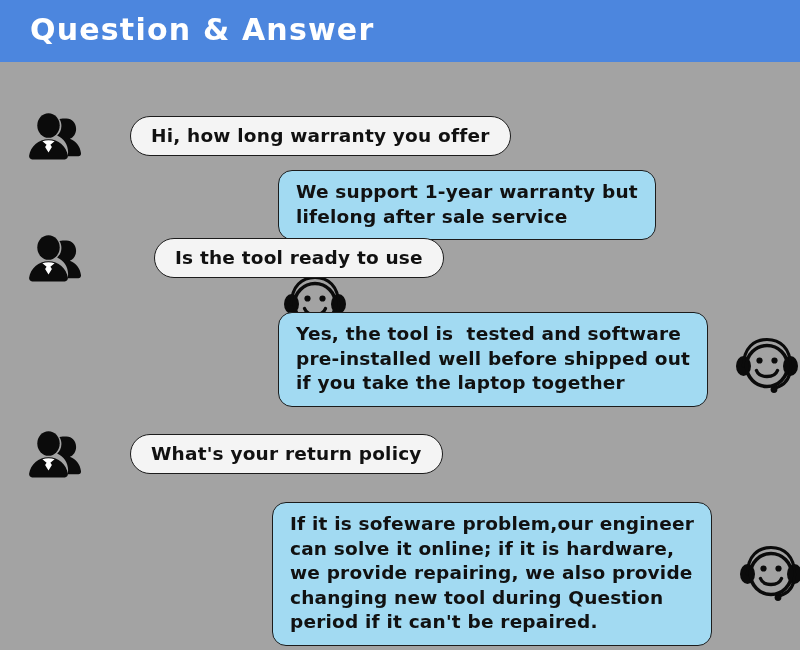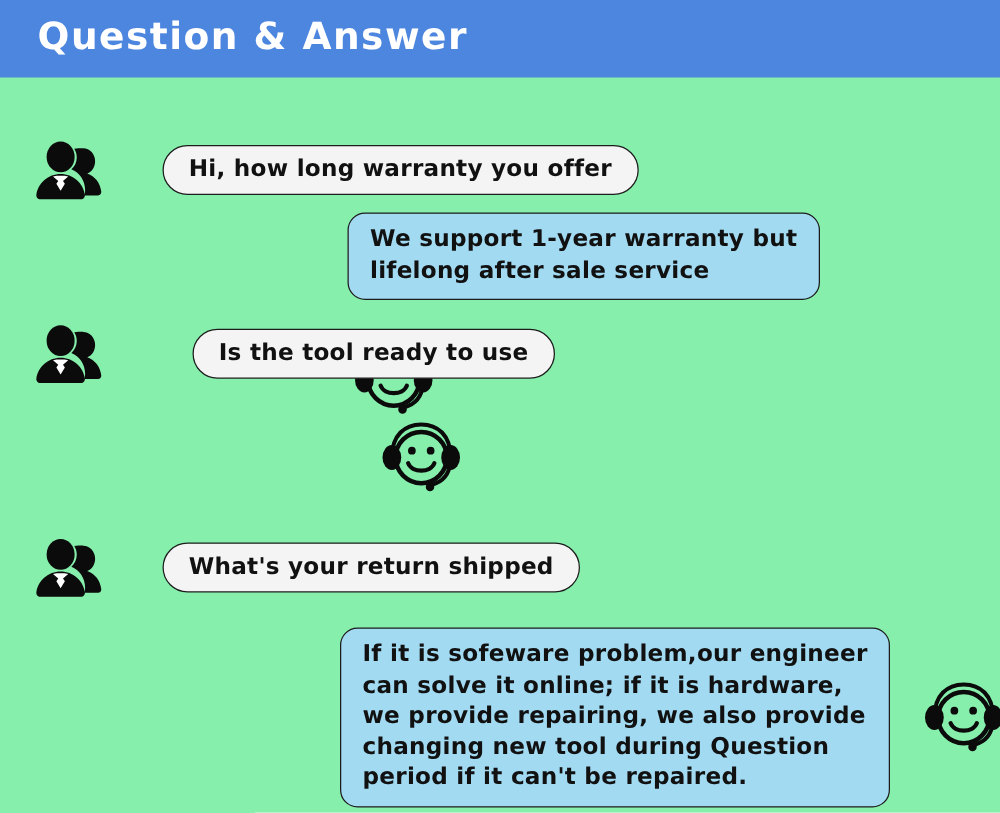--- a/index.html
+++ b/index.html
@@ -11,21 +11,21 @@
     height: 650px;
     background: #ffffff;
     font-family: "DejaVu Sans", sans-serif;
     overflow: hidden;
   }
 
   .page {
     position: relative;
     width: 800px;
     height: 650px;
-    background: #86efac;
+    background: #a3a3a3;
   }
 
   
   .header {
     position: absolute;
     left: 0;
     top: 0;
     width: 800px;
     height: 62px;
     background: #4c86de;
@@ -102,21 +102,21 @@
     font-weight: bold;
     color: #111111;
     line-height: 1.33;
     letter-spacing: 0.2px;
     white-space: pre;
   }
 
   
   #row-q1 { left: 22px;  top: 42px; }
   #row-a1 { left: 278px; top: 108s; flex-direction: column; }
-  #row-q2 { left: 22px;  top: 189px; gap: 12px; }
+  #row-q2 { left: 22px;  top: 164px; gap: 12px; }
   #row-a2 { left: 278px; top: 250px; }
   #row-q3 { left: 22px;  top: 360px; }
   #row-a3 { left: 272px; top: 440px; }
 
   .q-gap { width: 42px; flex: 0 0 42px; }
   .a-gap { width: 22px; flex: 0 0 22px; }
 
   .q-text-wrap { padding-top: 12px; }
   .a-text-wrap { padding-top: 0px; }
   .a-avatar-wrap { padding-top: 6px; }
@@ -176,20 +176,25 @@
           <path fill="#ffffff" d="M26.5 36.3c-2.2 0-4.2.3-6.1.9l4.2 3.6-1.5 2.1 3.4 5.6 3.4-5.6-1.5-2.1 4.2-3.6c-1.9-.6-3.9-.9-6.1-.9z"></path>
         </svg>
       </span>
       <span class="q-gap"></span>
       <span class="q-text-wrap">
         <span class="q-bubble">Is the tool ready to use</span>
       </span>
     </div>
 
     <div class="row" id="row-a2">
+      <span class="a-text-wrap">
+        <span class="a-bubble">Yes, the tool is  tested and software
+pre-installed well before shipped out
+if you take the laptop together</span>
+      </span>
       <span class="a-gap"></span>
       <span class="avatar-agent" style="padding-top:22px;">
         <svg viewBox="0 0 74 66" xmlns="http://www.w3.org/2000/svg">
           <ellipse fill="#0b0b0b" cx="13.5" cy="32" rx="7.5" ry="10"></ellipse>
           <ellipse fill="#0b0b0b" cx="60.5" cy="32" rx="7.5" ry="10"></ellipse>
           <path fill="none" stroke="#0b0b0b" stroke-width="3.2" stroke-linecap="round" d="M13.5 32 C13.5 14 24 5.5 37 5.5 C50 5.5 60.5 14 60.5 32 C60.5 44 55 50 49 52.5 L44 54.5"></path>
           <circle cx="44" cy="55.5" r="3.4" fill="#0b0b0b"></circle>
           <circle cx="37" cy="32" r="20.5" fill="none" stroke="#0b0b0b" stroke-width="3.6"></circle>
           <circle cx="29.5" cy="26.5" r="3.1" fill="#0b0b0b"></circle>
           <circle cx="44.5" cy="26.5" r="3.1" fill="#0b0b0b"></circle>
@@ -202,21 +207,21 @@
       <span class="avatar-user">
         <svg viewBox="0 0 66 66" xmlns="http://www.w3.org/2000/svg">
           <path fill="#0b0b0b" d="M44.5 14.5c5.4 0 9.6 4.6 9.6 10.4 0 4.6-2.6 8.5-6.3 9.9 6.2 2.2 10.4 7.6 11.2 14.4.2 1.7-1 3.1-2.6 3.1H45.5c.4-1.3.6-2.7.6-4.2 0-7.6-4.5-14.1-11-16.7 2.6-2.2 4.3-5.6 4.3-9.5 0-2.6-.7-5-2-7 2-.3 4.5-.4 7.1-.4z"></path>
           <ellipse fill="#0b0b0b" cx="26.5" cy="21.5" rx="11.2" ry="12.3"></ellipse>
           <path fill="#0b0b0b" d="M26.5 35.2c-9.9 0-18.1 7.2-19.4 16.6-.26 1.9 1.2 3.6 3.1 3.6h32.6c1.9 0 3.36-1.7 3.1-3.6-1.3-9.4-9.5-16.6-19.4-16.6z"></path>
           <path fill="#ffffff" d="M26.5 36.3c-2.2 0-4.2.3-6.1.9l4.2 3.6-1.5 2.1 3.4 5.6 3.4-5.6-1.5-2.1 4.2-3.6c-1.9-.6-3.9-.9-6.1-.9z"></path>
         </svg>
       </span>
       <span class="q-gap"></span>
       <span class="q-text-wrap">
-        <span class="q-bubble">What's your return shipped</span>
+        <span class="q-bubble">What's your return policy</span>
       </span>
     </div>
 
     <div class="row" id="row-a3">
       <span class="a-text-wrap">
         <span class="a-bubble">If it is sofeware problem,our engineer
 can solve it online; if it is hardware,
 we provide repairing, we also provide
 changing new tool during Question
 period if it can't be repaired.</span>

